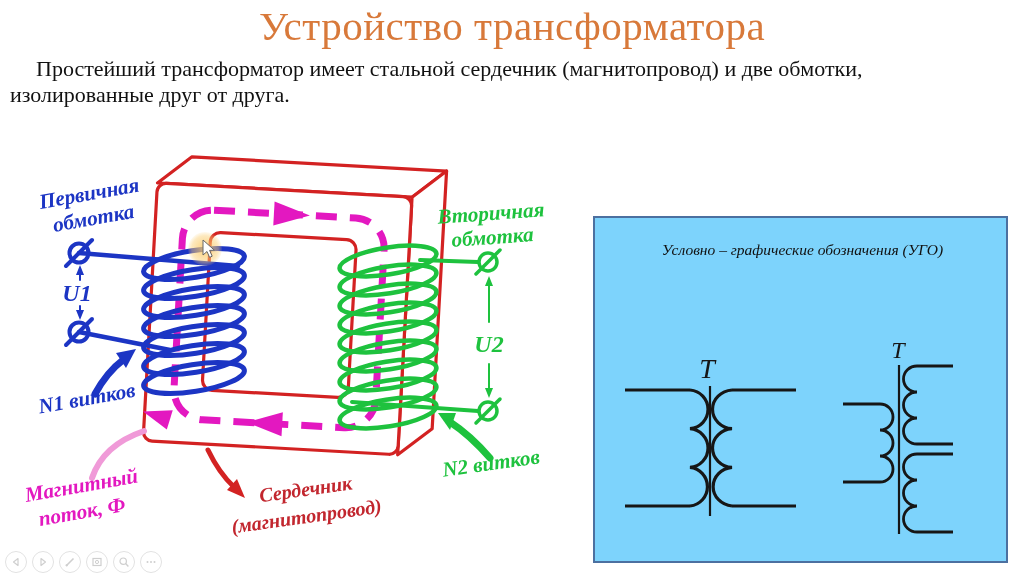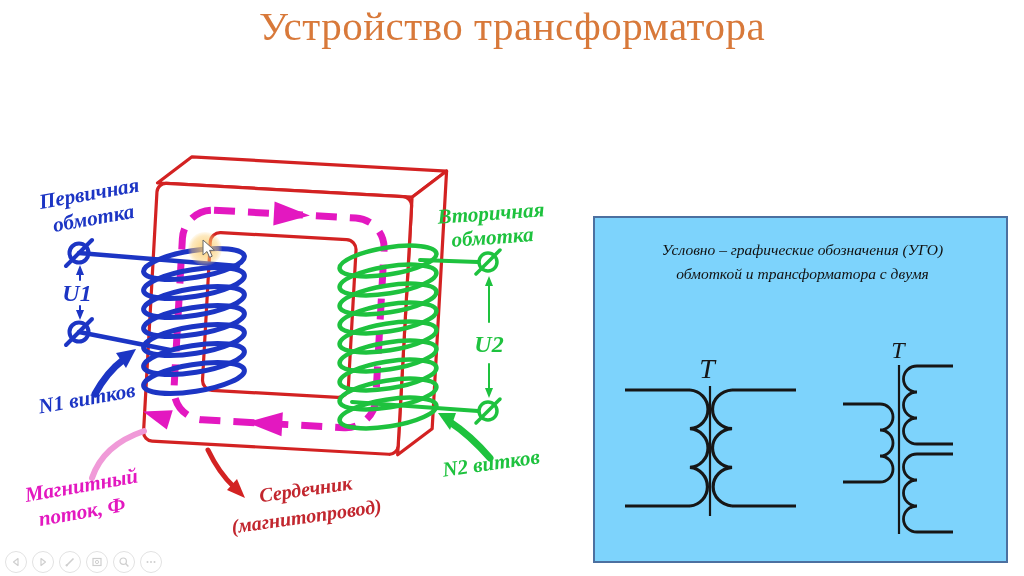--- a/index.html
+++ b/index.html
@@ -26,20 +26,24 @@
          display:flex;align-items:center;justify-content:center;box-sizing:border-box;}
   .tb-btn svg{display:block;}
 </style>
 </head>
 <body>
 
 <div class="slide">
 
   <h1 class="title">Устройство трансформатора</h1>
 
+  <div class="intro">
+    <div class="intro-l1">Простейший трансформатор имеет стальной сердечник (магнитопровод) и две обмотки,</div>
+    <div class="intro-l2">изолированные друг от друга.</div>
+  </div>
 
   <svg class="diagram-svg" width="580" height="440" viewBox="0 0 580 440">
 
     <g transform="rotate(3.2 280 190)" stroke="#d32222" stroke-width="3.2" fill="#ffffff" stroke-linejoin="round">
       <path d="M150,60 L183,32 L438,32 L405,60 Z"></path>
       <path d="M405,60 L438,32 L438,290 L405,318 Z"></path>
       <rect x="150" y="60" width="255" height="258" rx="9"></rect>
       <rect x="206" y="106" width="146" height="158" rx="10"></rect>
     </g>
 
@@ -140,21 +144,20 @@
 
     <g fill="#c2262e" transform="rotate(-8 306 376)">
       <text class="dlbl" x="308" y="366" font-size="20" text-anchor="middle">Сердечник</text>
       <text class="dlbl" x="305" y="393" font-size="20" text-anchor="middle">(магнитопровод)</text>
     </g>
   </svg>
 
   <div class="panel">
     <div class="panel-caption">
       <div>Условно – графические обозначения (УГО)</div>
-      <div>обмоткой и трансформатора с двумя</div>
     </div>
 
     <svg class="ugo-svg" width="411" height="343" viewBox="0 0 411 343">
 
       <g stroke="#161616" fill="none">
         <line x1="115" y1="168" x2="115" y2="298" stroke-width="2.2"></line>
         <path d="M95,172 A19.4,19.4 0 0 1 95,210.7 A19.4,19.4 0 0 1 95,249.4 A19.4,19.4 0 0 1 95,288" stroke-width="3.2"></path>
         <path d="M30,172 L95,172 M30,288 L95,288" stroke-width="3.2"></path>
         <path d="M137,172 A21,19.4 0 0 0 137,210.7 A21,19.4 0 0 0 137,249.4 A21,19.4 0 0 0 137,288" stroke-width="3.2"></path>
         <path d="M137,172 L201,172 M137,288 L201,288" stroke-width="3.2"></path>

